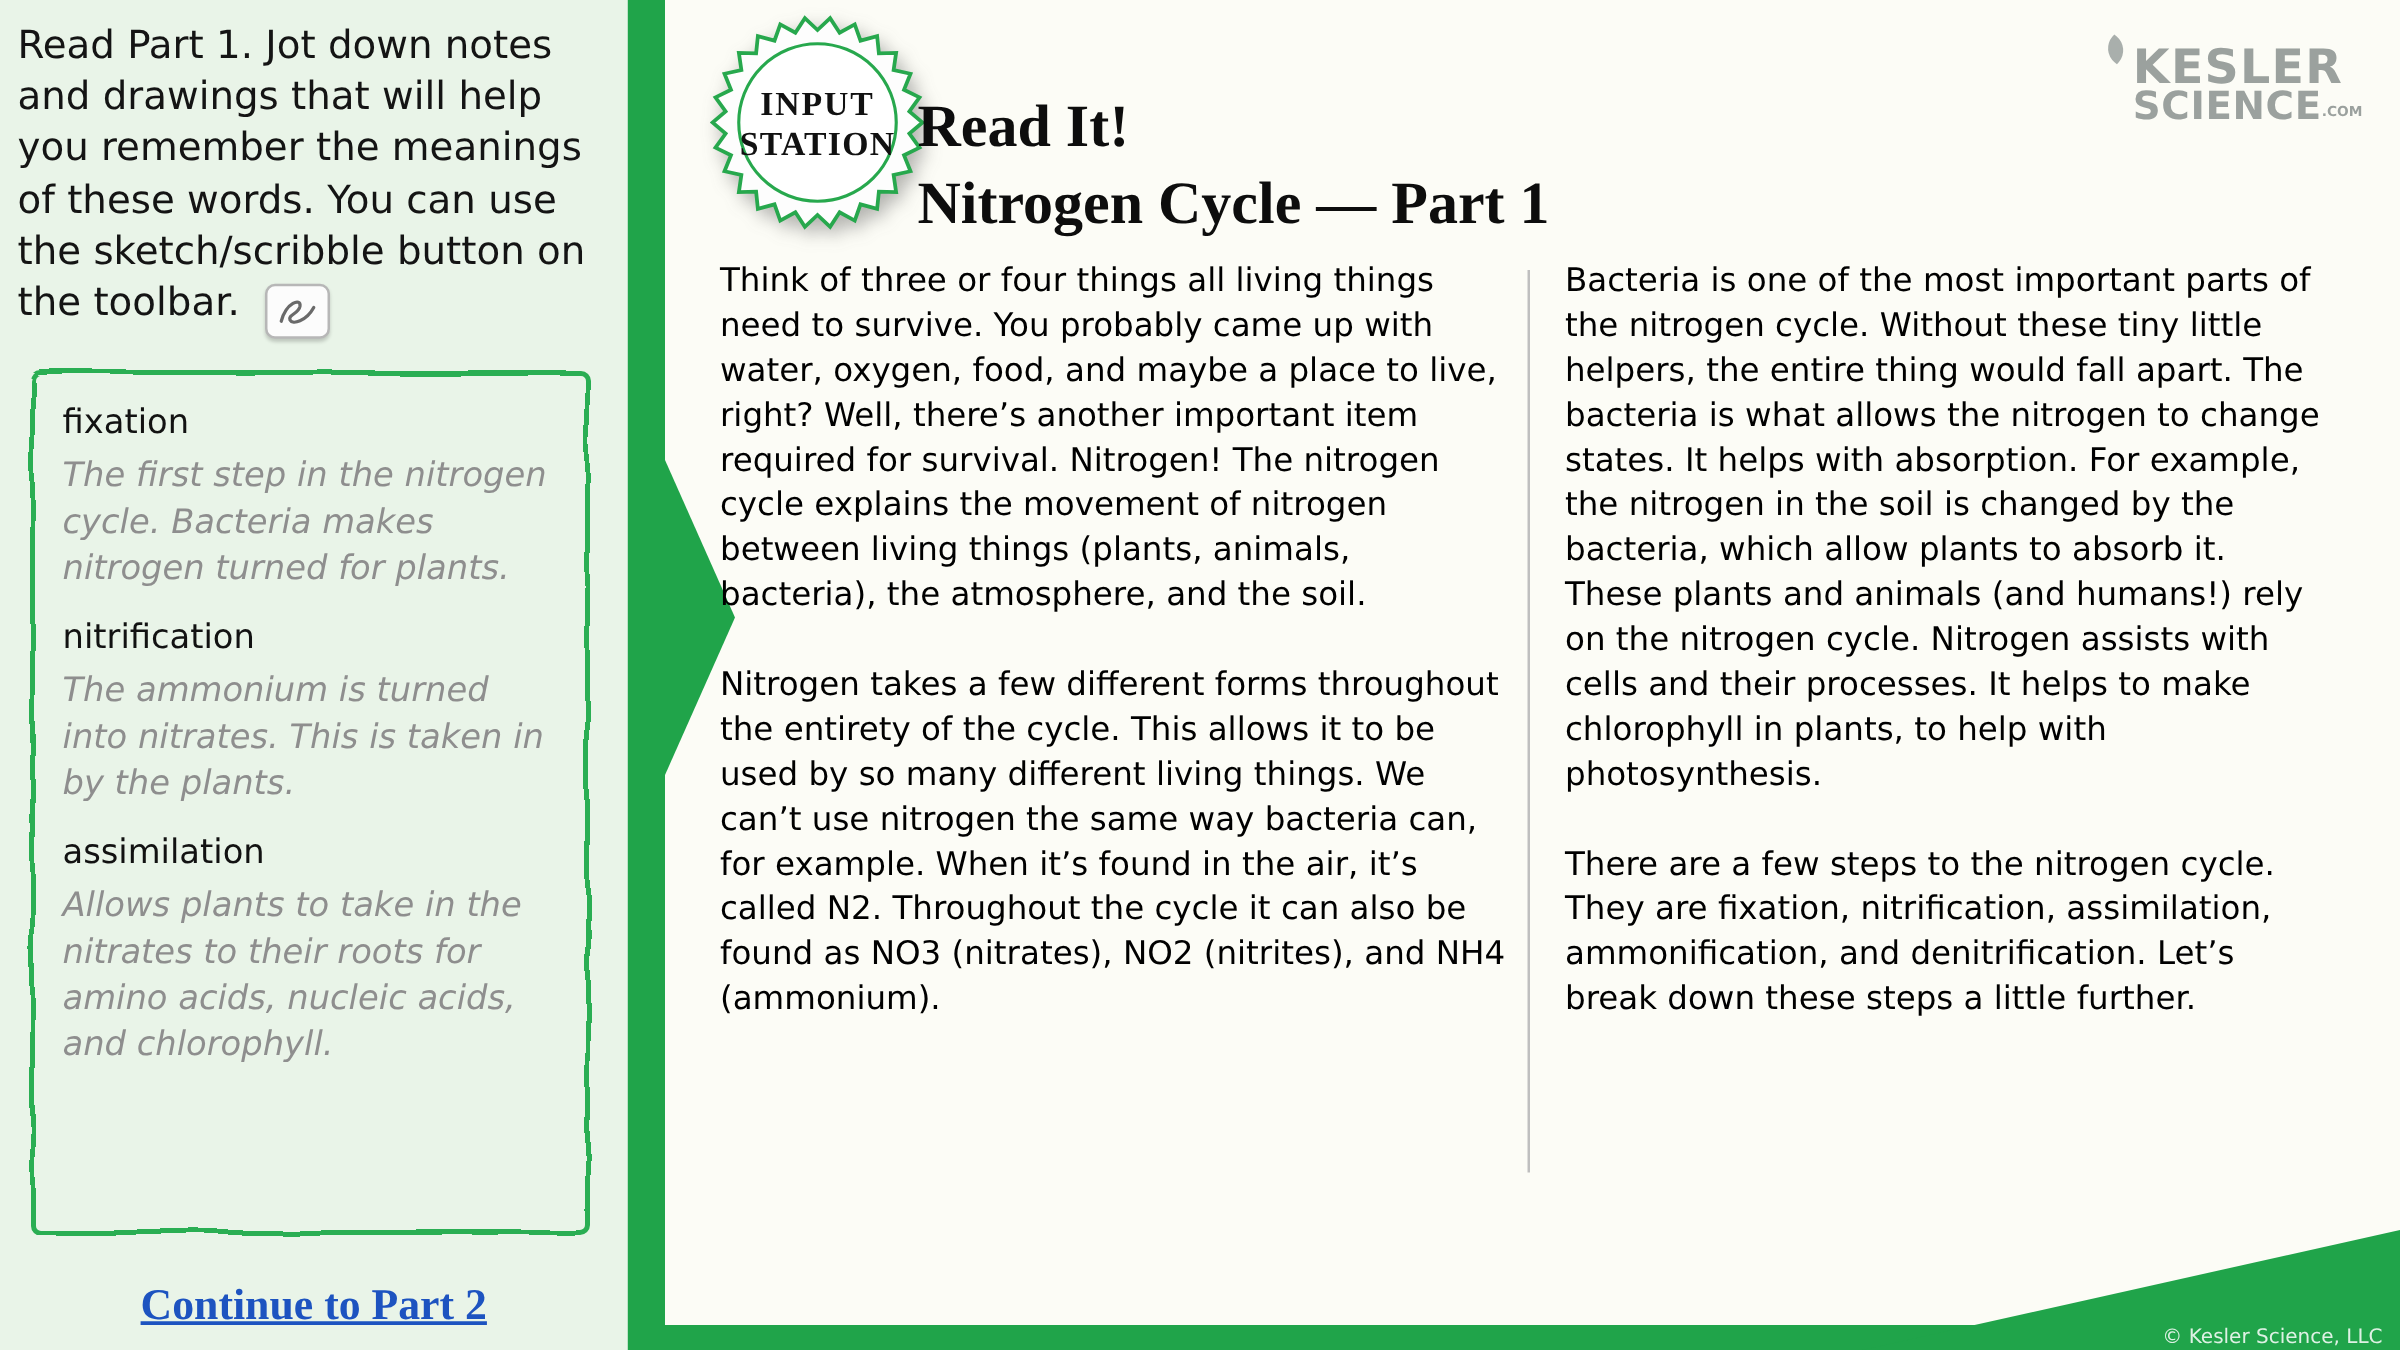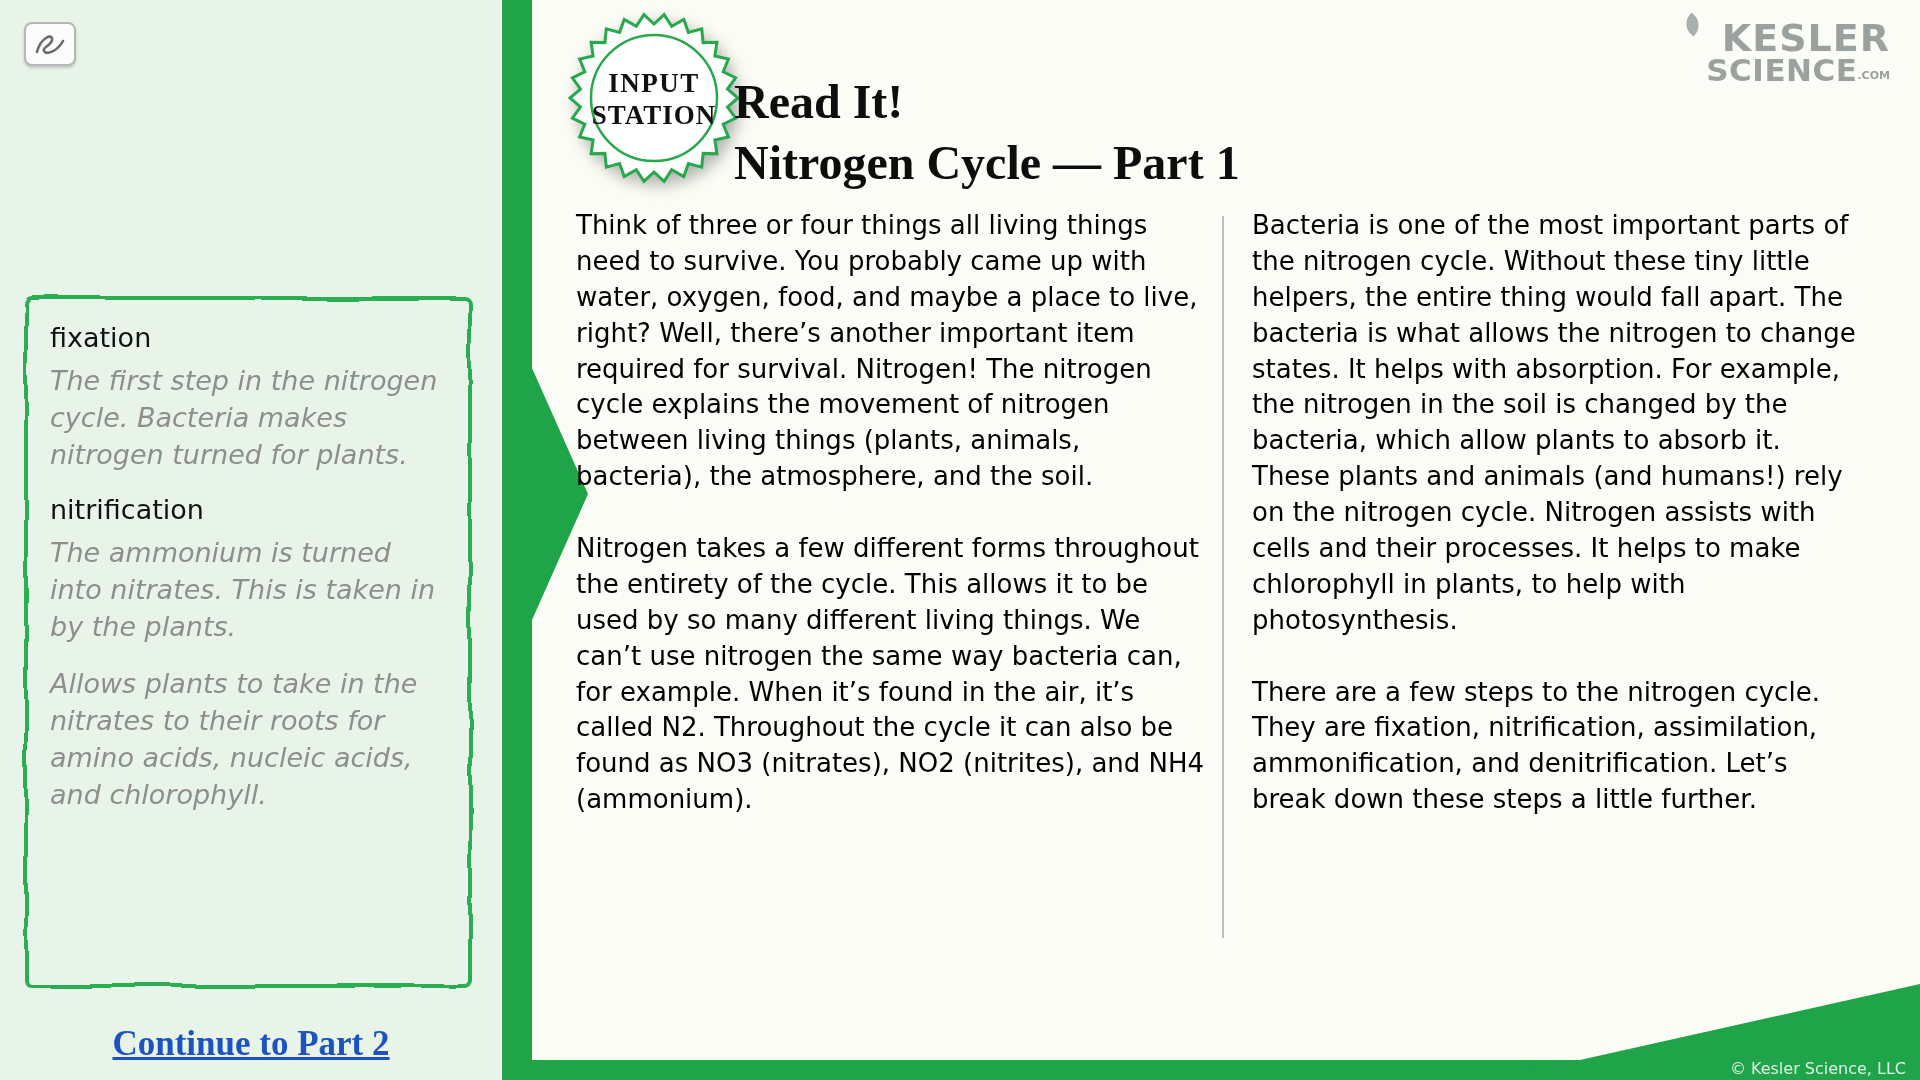--- a/index.html
+++ b/index.html
@@ -110,22 +110,22 @@
     font-family:"Liberation Serif",serif;
     font-weight:700;
     color:#0d0d0d;
     margin-top:46px;
   }
   .title-line1{font-size:48px;line-height:1.1}
   .title-line2{font-size:48px;line-height:1.1;margin-top:8px}
 
   .logo{
     position:absolute;
-    right:30px; top:20px;
-    text-align:right;
+    right:30px; top:35px;
+    text-align:left;
     color:var(--logo-gray);
     font-weight:700;
     line-height:.95;
   }
   .logo-l1{font-size:38px;letter-spacing:1px}
   .logo-l2{font-size:31px;letter-spacing:.5px}
   .logo-com{font-size:11px;letter-spacing:0;vertical-align:2px}
   .leaf{
     position:absolute;
     left:-22px; top:-4px;
@@ -181,20 +181,21 @@
     font-size:16px;
     color:rgba(255,255,255,.85);
     z-index:2;
   }
 </style>
 </head>
 <body>
 
 <aside class="sidebar">
   <div class="instructions">
+    <span>Read Part 1. Jot down notes and drawings that will help you remember the meanings of these words. You can use the sketch/scribble button on the toolbar.</span>
     <span class="scribble-btn">
       <svg width="36" height="30" viewBox="0 0 36 30">
         <path d="M5 23 C9 8 21 4 20 11 C19 17 10 18 12 22 C14 26 25 23 31 12" fill="none" stroke="#6a6a6a" stroke-width="2.6" stroke-linecap="round"></path>
       </svg>
     </span>
   </div>
 
   <div class="notes-box">
     <svg class="wavy-border" width="456" height="700" viewBox="0 0 456 700">
       <defs>
@@ -208,20 +209,21 @@
 
     <div class="term-group">
       <div class="term-label">fixation</div>
       <div class="term-def">The first step in the nitrogen cycle. Bacteria makes nitrogen turned for plants.</div>
     </div>
     <div class="term-group">
       <div class="term-label">nitrification</div>
       <div class="term-def">The ammonium is turned into nitrates. This is taken in by the plants.</div>
     </div>
     <div class="term-group">
+      <div class="term-label">assimilation</div>
       <div class="term-def">Allows plants to take in the nitrates to their roots for amino acids, nucleic acids, and chlorophyll.</div>
     </div>
   </div>
 
   <div class="continue-wrap">
     <a class="continue-link" href="#">Continue to Part 2</a>
   </div>
 </aside>
 
 <div class="green-bar"></div>

